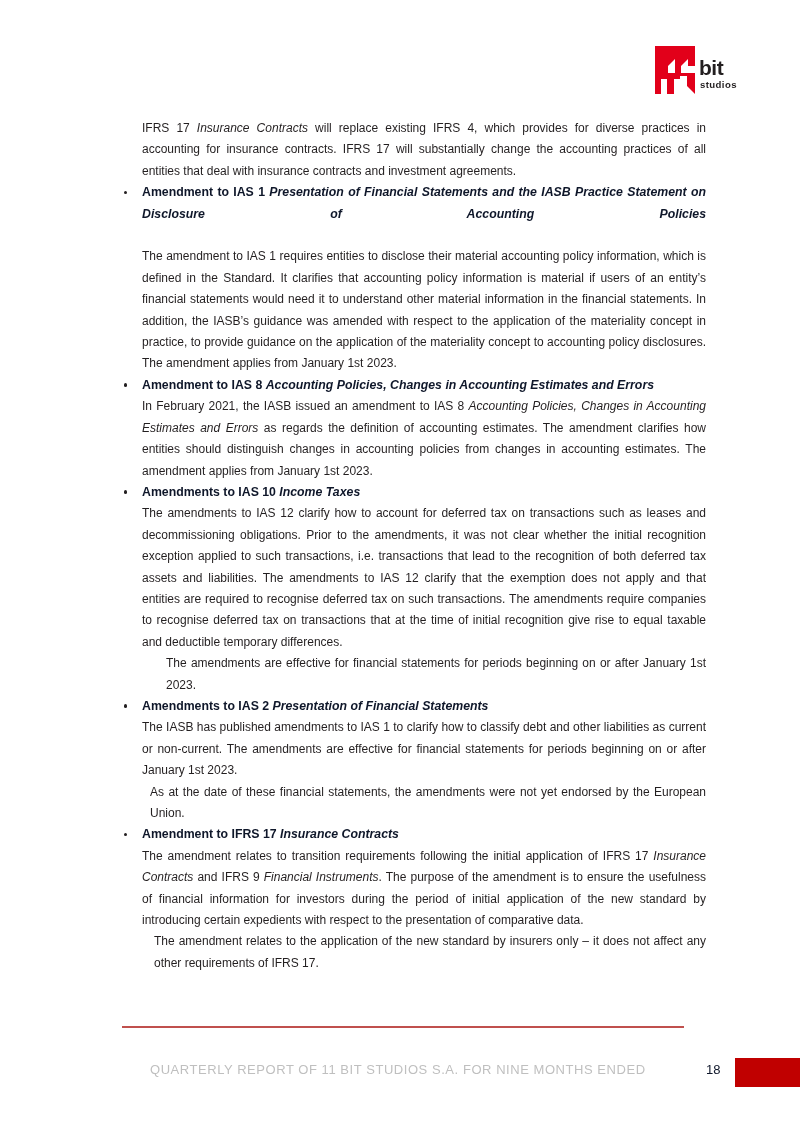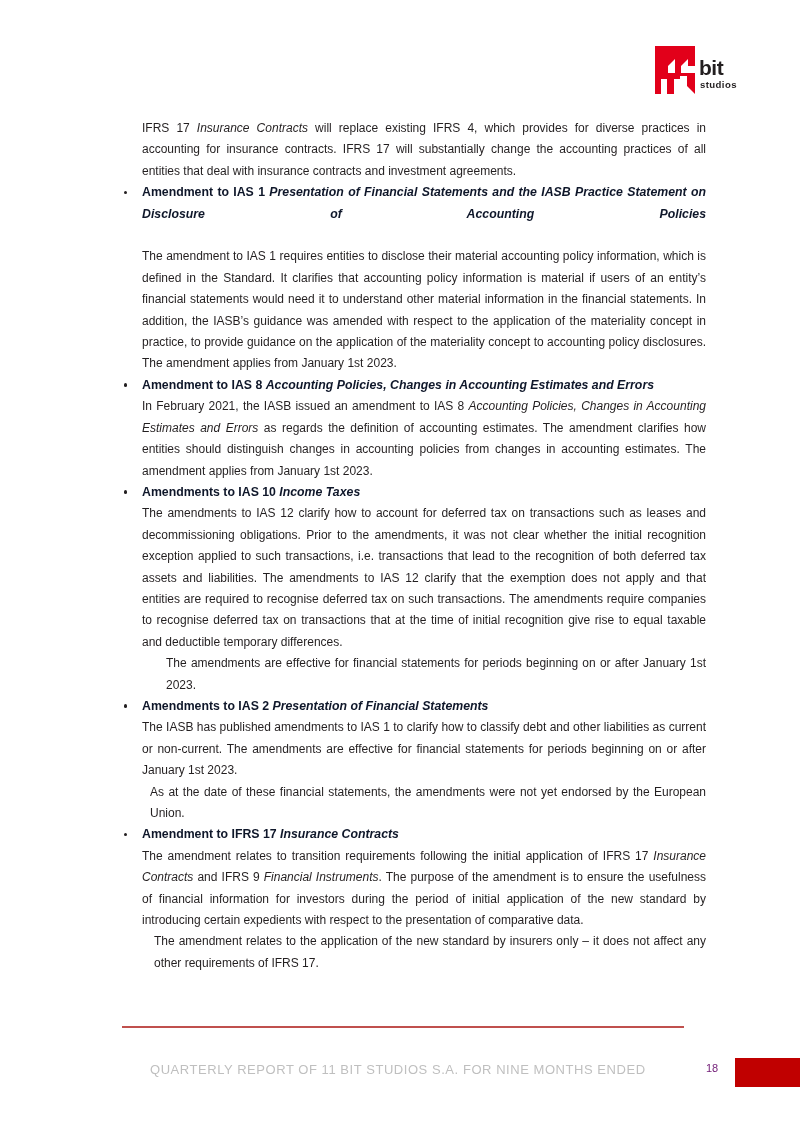--- a/index.html
+++ b/index.html
@@ -122,22 +122,22 @@
     letter-spacing: 0.55px;
     color: #bfbfbf;
     font-family: "Liberation Sans", sans-serif;
     white-space: nowrap;
     text-align: right;
   }
   .footer-page {
     position: absolute;
     left: 706px;
     top: 1062px;
-    font-size: 11px;
-    color: #701a75;
+    font-size: 13px;
+    color: #0f172a;
     font-family: "Liberation Sans", sans-serif;
   }
   .footer-block {
     position: absolute;
     left: 735px;
     top: 1058px;
     width: 65px;
     height: 29px;
     background: #c00000;
   }

